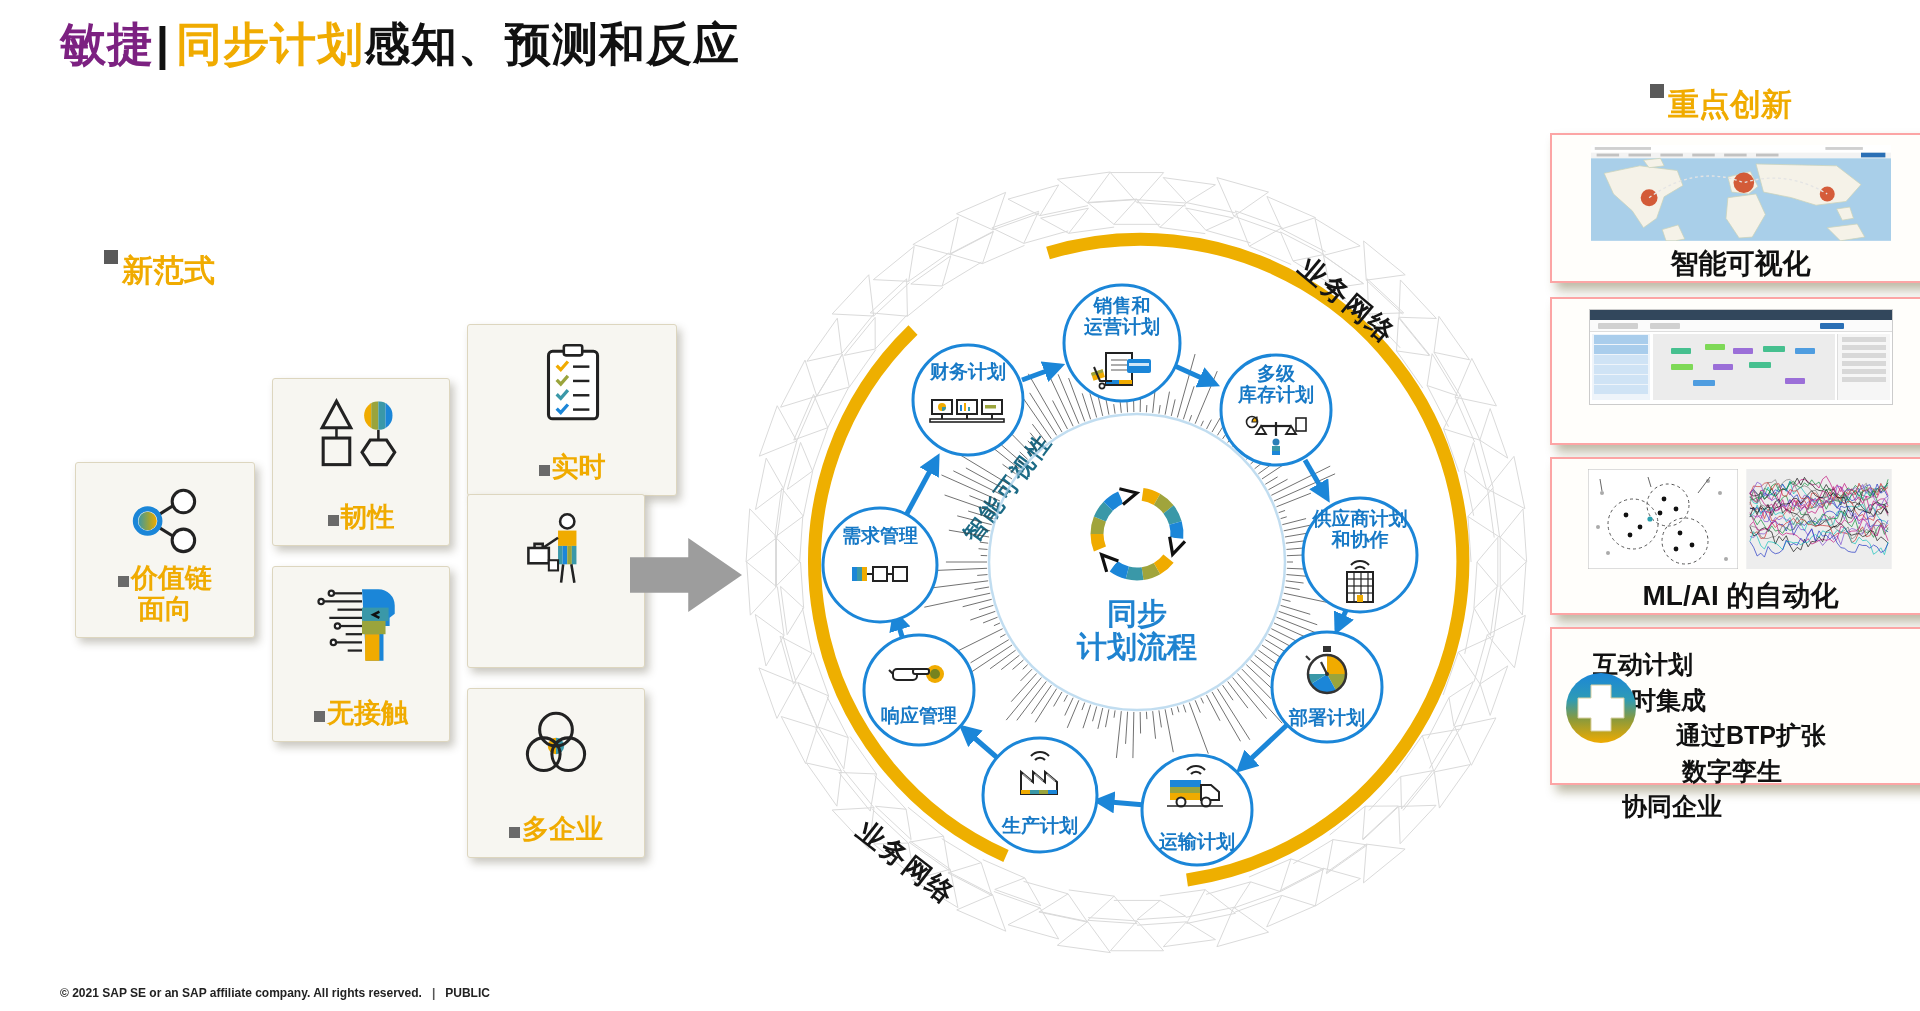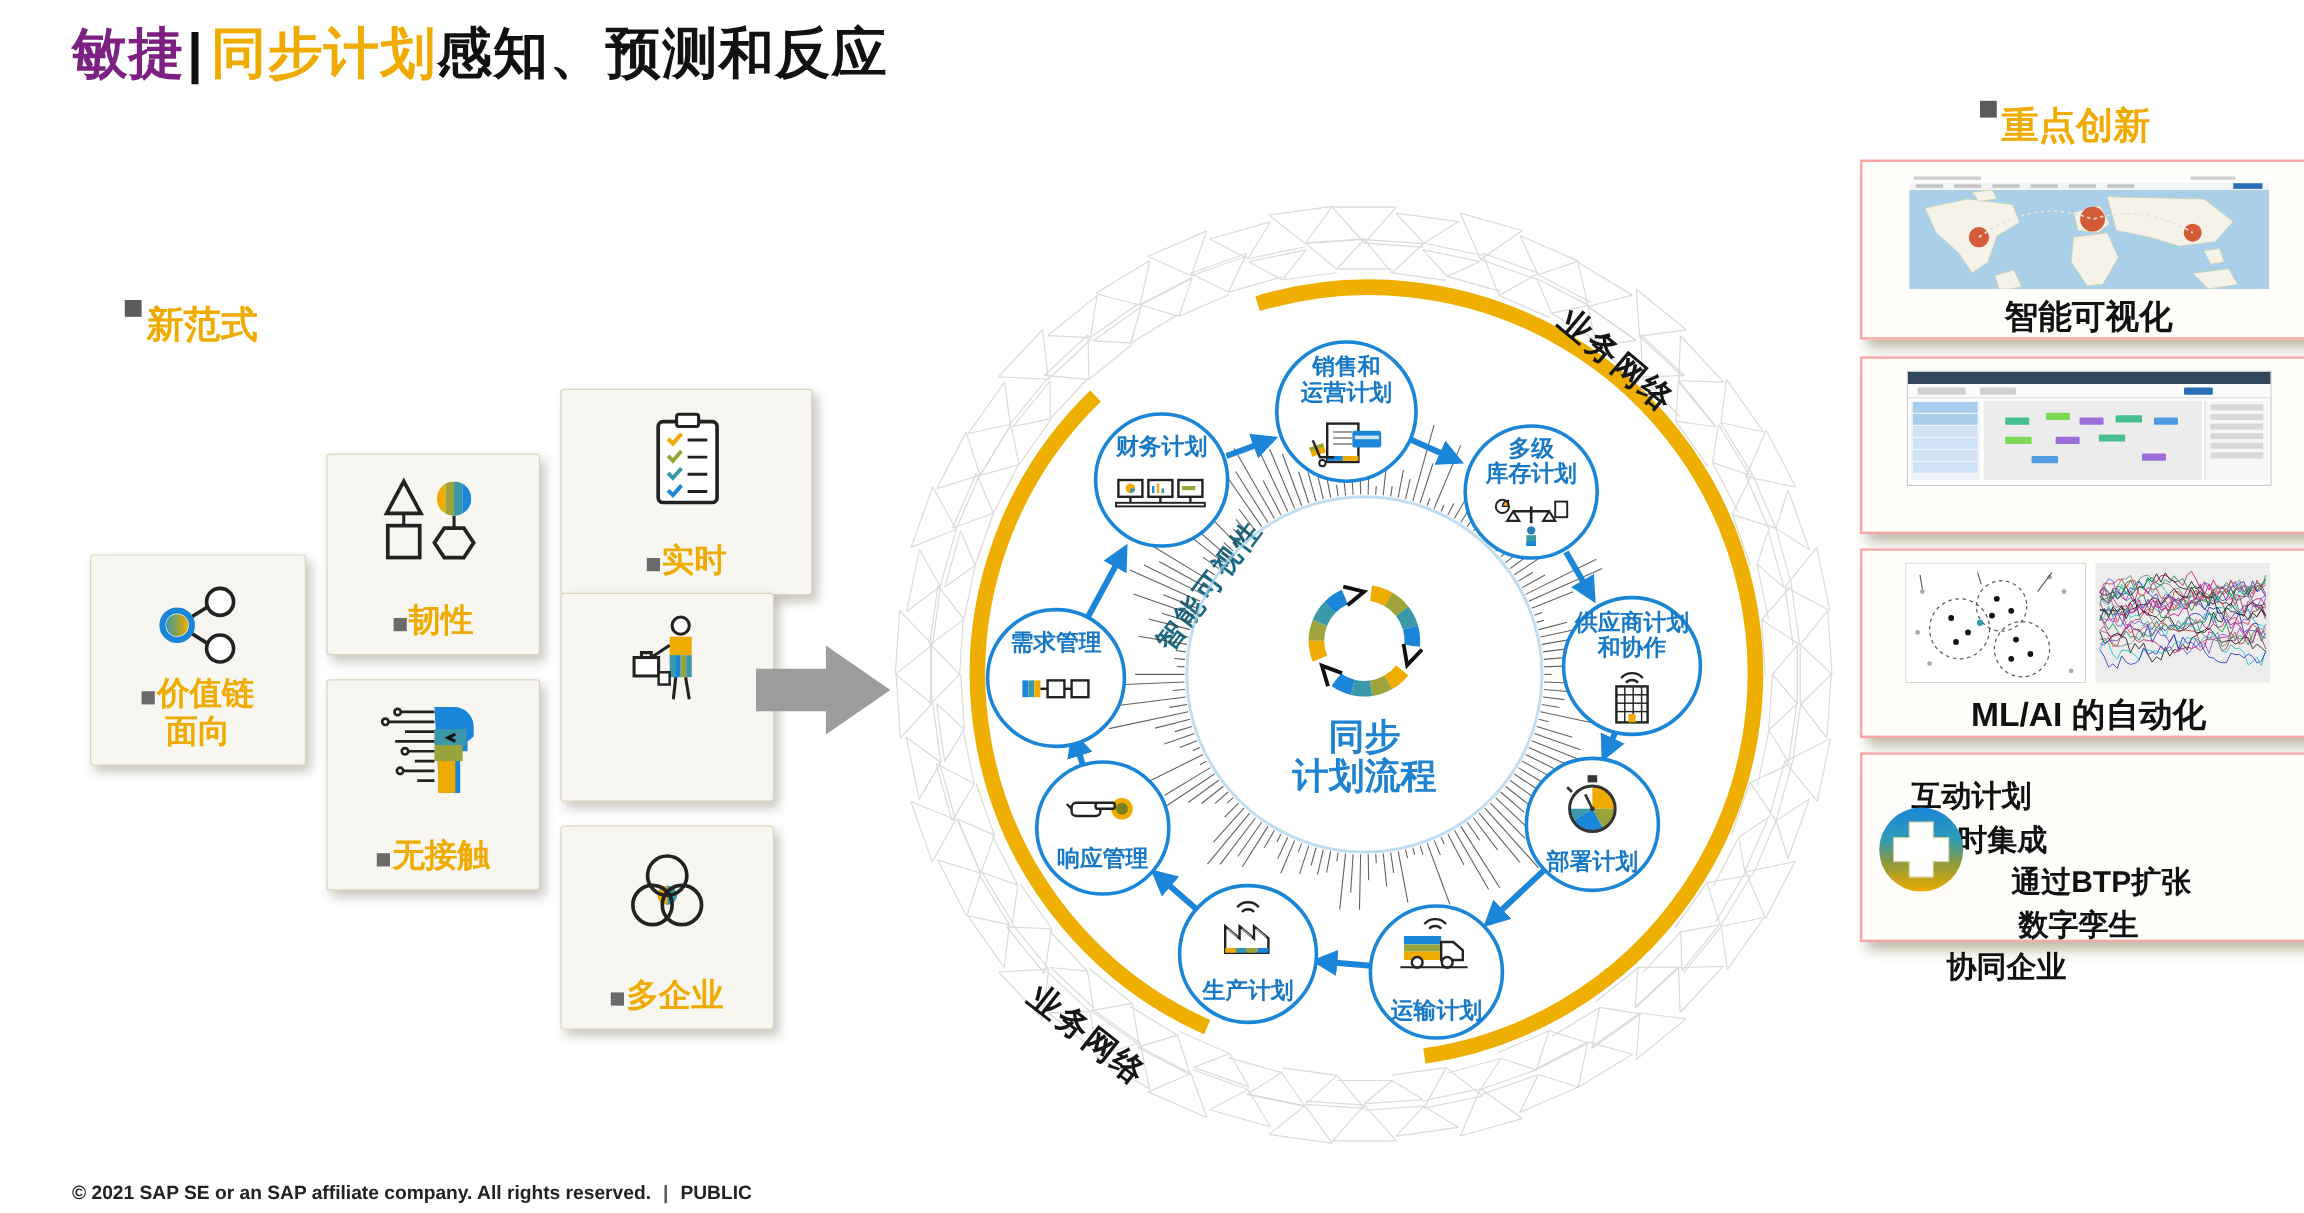--- a/index.html
+++ b/index.html
@@ -41,21 +41,21 @@
   .ws .rp{position:absolute;right:2px;top:24px;width:52px;height:66px;background:#f6f6f6;border-left:1px solid #ddd;}
   .ws .rp div{height:5px;margin:3px 4px;background:#d8d8d8;}
   
   #rbox4-items{font-size:25px;font-weight:bold;color:#111;line-height:1.42;}
   #rbox4-items div:nth-child(1){margin-left:41px;}
   #rbox4-items div:nth-child(2){margin-left:54px;}
   #rbox4-items div:nth-child(3){margin-left:124px;}
   #rbox4-items div:nth-child(4){margin-left:130px;}
   #rbox4-items div:nth-child(5){margin-left:70px;}
   
-  #footer{position:absolute;left:60px;top:986px;font-size:16px;font-weight:bold;color:#222;}
+  #footer{position:absolute;left:60px;top:986px;font-size:12px;font-weight:bold;color:#222;}
   #footer .sep{margin:0 10px;color:#555;}
   
   #dsvg{position:absolute;left:737px;top:162px;}
   text{font-family:"Liberation Sans",sans-serif;}
   .nlabel{font-size:19px;font-weight:bold;fill:#1779c6;text-anchor:middle;}
   .ringlabel{font-size:27px;font-weight:bold;fill:#151515;letter-spacing:2px;}
   .innerlabel{font-size:23px;font-weight:bold;fill:#1b6a85;letter-spacing:3px;}
   .ctext{font-size:30px;font-weight:bold;fill:#1f83d0;text-anchor:middle;}
 </style>
 </head>

